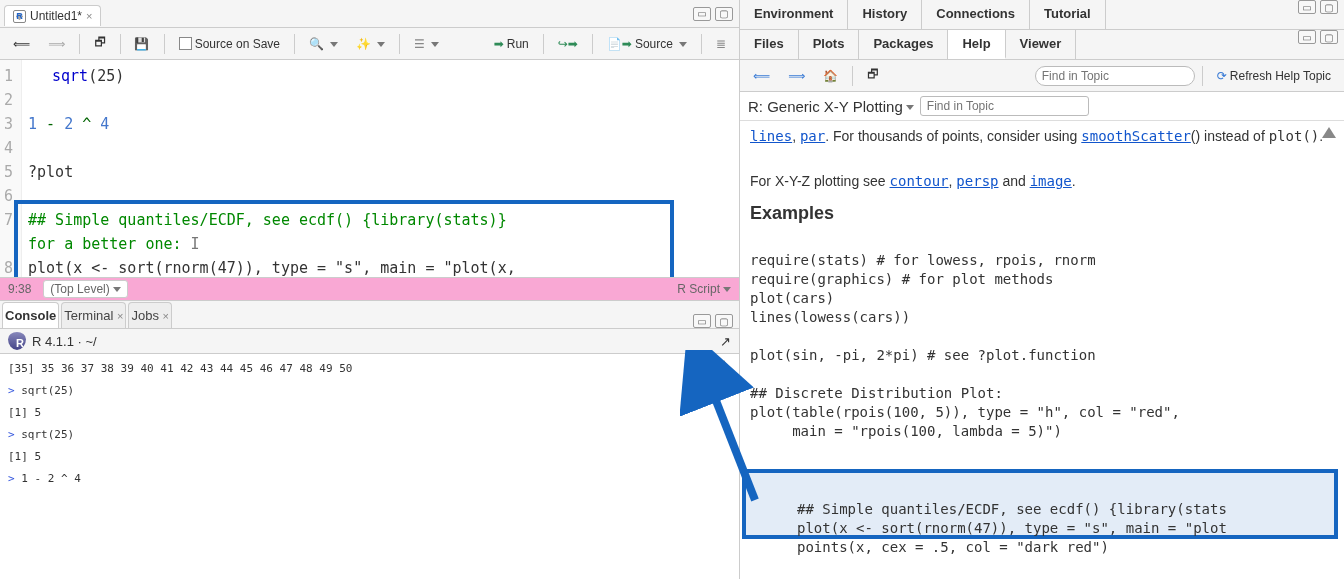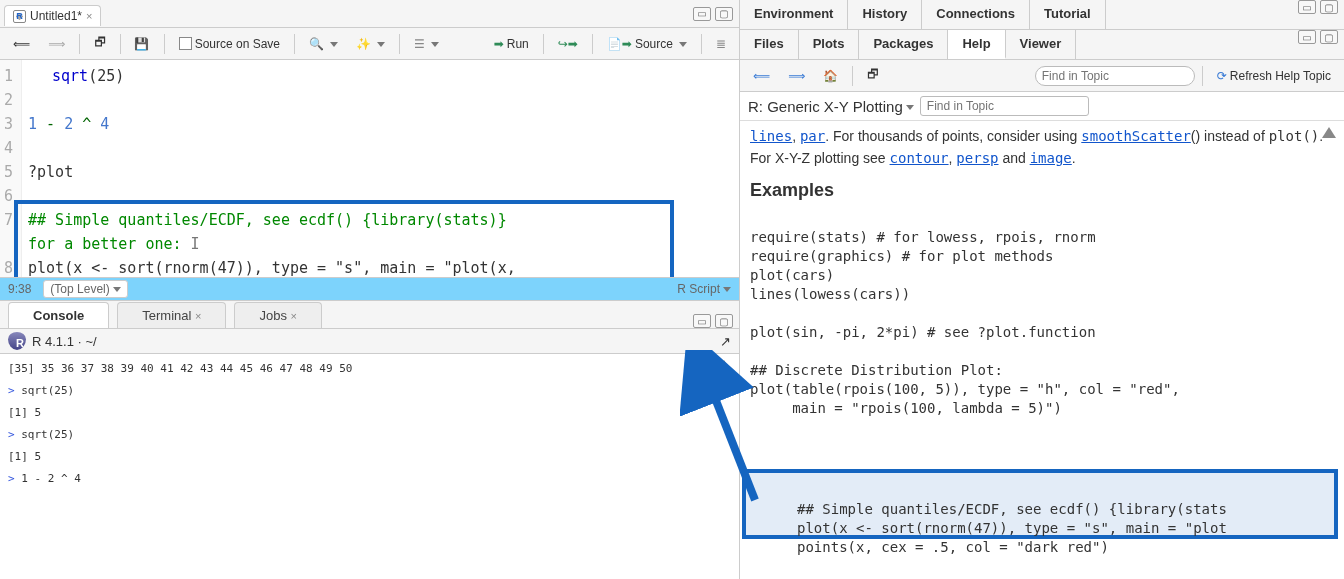--- a/index.html
+++ b/index.html
@@ -132,21 +132,21 @@
 .c-op { color: #006400; }
 .c-cmt { color: #008800; margin-top: 31px; }
 .highlight-box {
   position: absolute;
   border: 4px solid #1565c0;
   pointer-events: none;
 }
 .cursor-ibeam { color: #777; }
 
 .status {
-  background: #7dd3fc;
+  background: #f9a8d4;
   border-top: 1px solid #ccc;
   border-bottom: 1px solid #ccc;
   height: 24px;
   display: flex;
   align-items: center;
   padding: 4px 8px;
   font-size: 12px;
   color: #666;
 }
 .status .spacer { flex: 1; }
@@ -159,25 +159,25 @@
 
 .panel-tabs {
   background: #f5f5f5;
   border-bottom: 1px solid #ccc;
   display: flex;
   height: 28px;
   align-items: flex-end;
   position: relative;
 }
 .panel-tab {
-  padding: 5px 24px;
+  padding: 5px 2px;
   border: 1px solid #ccc;
   border-bottom: none;
   border-radius: 4px 4px 0 0;
-  margin-left: 8px;
+  margin-left: 2px;
   font-size: 13px;
   cursor: pointer;
 }
 .panel-tab.active { background: #fff; font-weight: 600; }
 .panel-tab.inactive { background: #eee; color: #444; }
 
 .console-info {
   background: #f5f5f5;
   border-bottom: 1px solid #ccc;
   padding: 3px 8px;
@@ -508,21 +508,21 @@
     <input class="find-topic" placeholder="Find in Topic" style="">
   </div>
 
   <div class="help-body">
     <div class="scroll-up"></div>
     <p>
       <a href="#" class="mono">lines</a>,
       <a href="#" class="mono">par</a><span>. For thousands of points, consider using</span>
       <a href="#" class="mono">smoothScatter</a><span>() instead of </span><span class="mono">plot()</span><span>.</span>
     </p>
-    <p style="margin-top:0">
+    <p style="margin-top:23px">
       <span>For X-Y-Z plotting see </span><a href="#" class="mono">contour</a><span>, </span><a href="#" class="mono">persp</a><span> and </span><a href="#" class="mono">image</a><span>.</span>
     </p>
     <h3>Examples</h3>
     <div class="help-example">
 <span>require(stats) # for lowess, rpois, rnorm</span>
 <span>require(graphics) # for plot methods</span>
 <span>plot(cars)</span>
 <span>lines(lowess(cars))</span>
 
 <span>plot(sin, -pi, 2*pi) # see ?plot.function</span>

